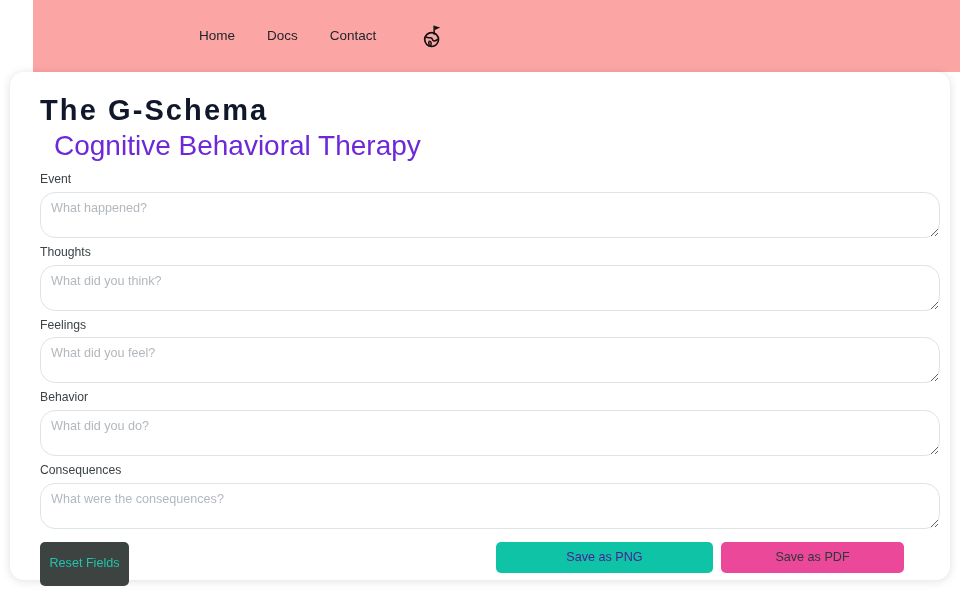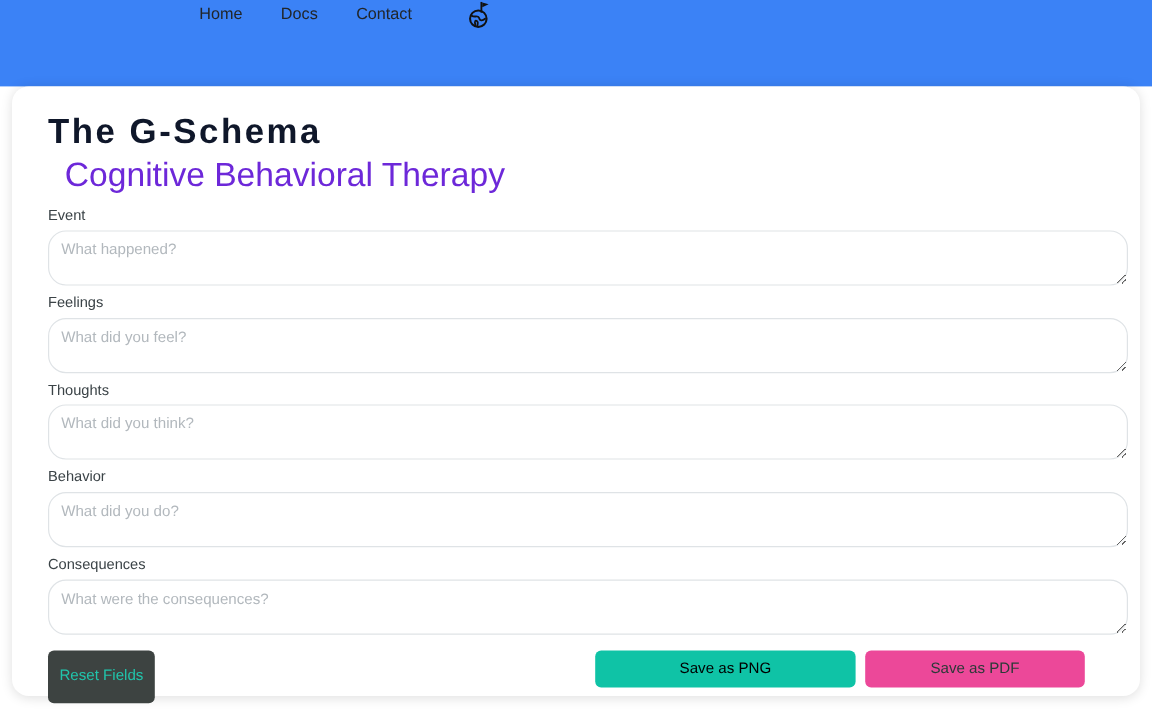--- a/index.html
+++ b/index.html
@@ -9,24 +9,25 @@
     width: 960px;
     height: 600px;
     background: #ffffff;
     font-family: "Liberation Sans", sans-serif;
     overflow: hidden;
   }
 
   
   .navbar {
     height: 72px;
-    background: #3b82f6;
+    background: #fca5a5;
     display: flex;
-    align-items: flex-start;
+    align-items: center;
     padding-left: 150px;
+    margin-left: 33px;
   }
   .nav-links {
     display: flex;
     align-items: center;
     gap: 0px;
   }
   .nav-link {
     font-size: 13.5px;
     color: #212529;
     text-decoration: none;
@@ -131,21 +132,21 @@
     background: #3d4341;
     color: #21c4ab;
   }
   .btn-png {
     position: absolute;
     left: 456px;
     top: 0;
     width: 217px;
     height: 31px;
     background: #0fc3a6;
-    color: #000000;
+    color: #4c1d95;
   }
   .btn-pdf {
     position: absolute;
     left: 681px;
     top: 0;
     width: 183px;
     height: 31px;
     background: #ec4899;
     color: #2b3a38;
   }
@@ -179,27 +180,27 @@
   <h2 class="subtitle">Cognitive Behavioral Therapy</h2>
 
   <div class="form">
 
     <div class="field">
       <label class="field-label">Event</label>
       <textarea class="field-input" placeholder="What happened?" style=""></textarea>
     </div>
 
     <div class="field">
+      <label class="field-label">Thoughts</label>
+      <textarea class="field-input" placeholder="What did you think?" style=""></textarea>
+    </div>
+
+    <div class="field">
       <label class="field-label">Feelings</label>
       <textarea class="field-input" placeholder="What did you feel?" style=""></textarea>
-    </div>
-
-    <div class="field">
-      <label class="field-label">Thoughts</label>
-      <textarea class="field-input" placeholder="What did you think?" style=""></textarea>
     </div>
 
     <div class="field">
       <label class="field-label">Behavior</label>
       <textarea class="field-input" placeholder="What did you do?" style=""></textarea>
     </div>
 
     <div class="field">
       <label class="field-label">Consequences</label>
       <textarea class="field-input" placeholder="What were the consequences?" style=""></textarea>

